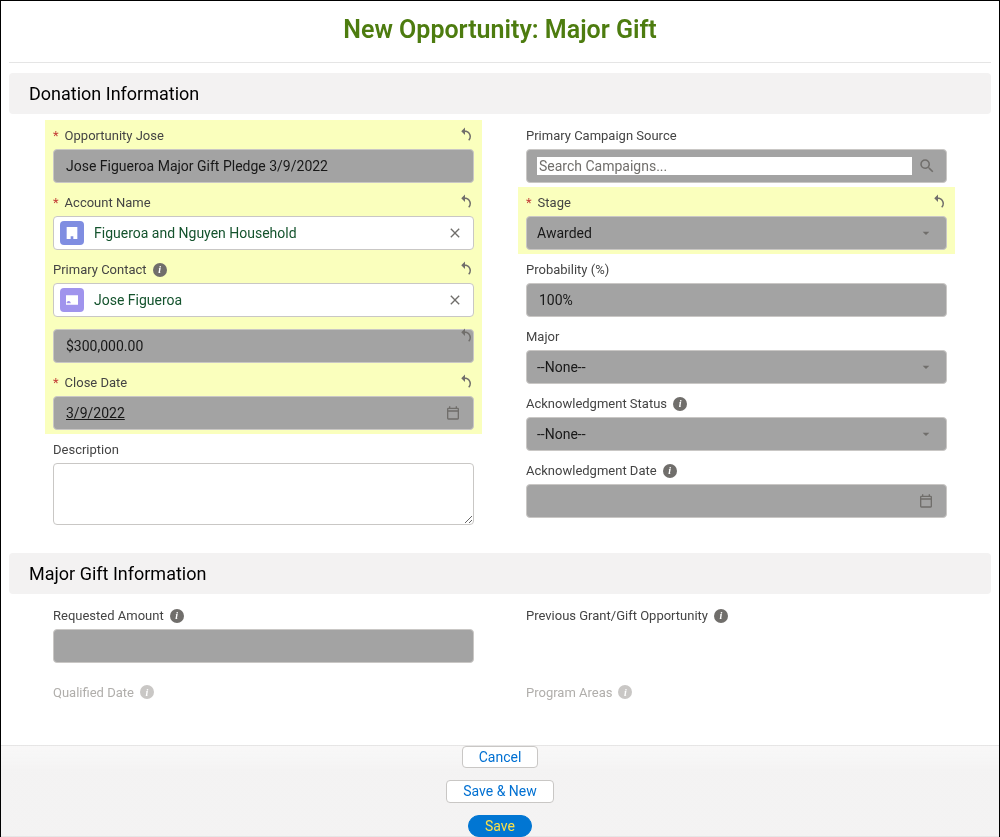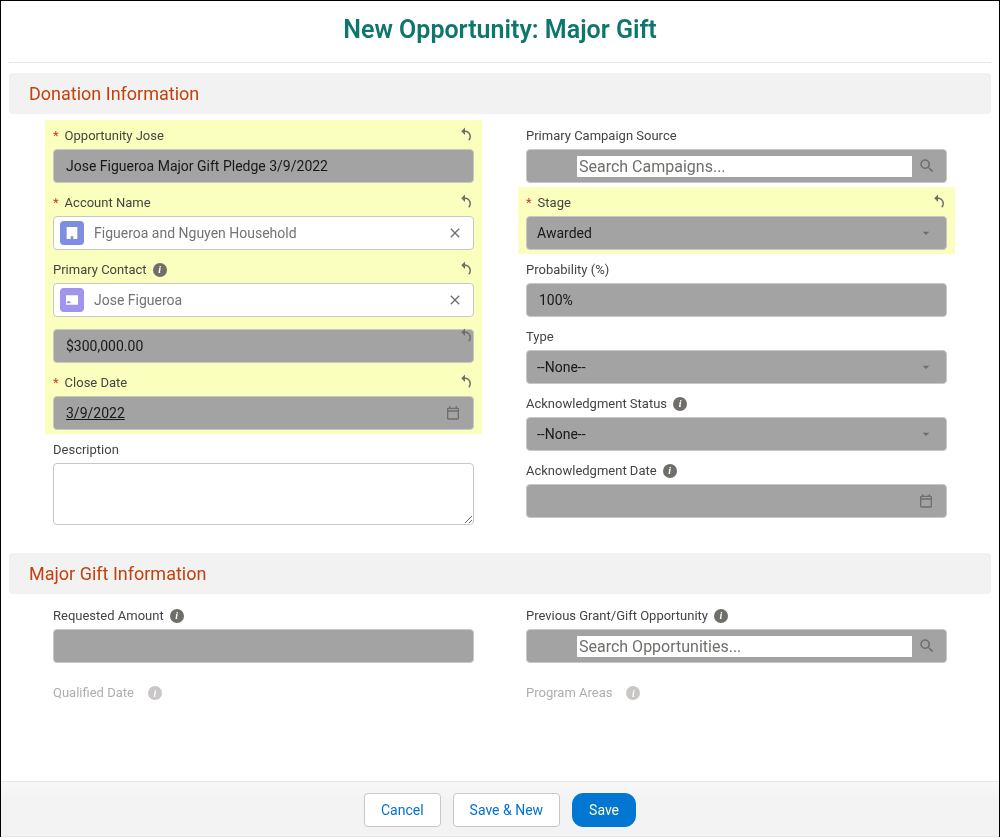--- a/index.html
+++ b/index.html
@@ -4,30 +4,30 @@
 <style>
   * { box-sizing: border-box; font-family: -apple-system, BlinkMacSystemFont, "Segoe UI", Roboto, Helvetica, Arial, sans-serif; }
   html, body { margin: 0; padding: 0; background: #fff; }
   body { width: 1000px; height: 837px; overflow: hidden; border: 1px solid #000; }
 
   .page-title {
     text-align: center;
     font-size: 25px;
     font-weight: 600;
     padding: 14px 0 18px;
-    color: #0f766e;
+    color: #4d7c0f;
   }
   .hr { border-top: 1px solid #e5e5e5; margin: 0 8px; }
 
   .section-header {
     background: #f3f2f2;
     font-size: 18px;
     padding: 10px 20px;
     margin: 10px 8px 0;
-    color: #c2410c;
+    color: #000000;
     border-radius: 4px;
   }
 
   .section-body {
     display: grid;
     grid-template-columns: 1fr 1fr;
     column-gap: 36px;
     padding: 6px 44px 10px;
   }
 
@@ -89,21 +89,21 @@
     border: none;
     outline: none;
     width: 100%;
     font-size: 14px;
     color: #181818;
     background: transparent;
   }
   .text-input input::placeholder, .lookup input::placeholder { color: #706e6b; }
 
   .lookup { position: relative; padding-right: 34px; }
-  .lookup input { border: none; outline: none; width: 100%; font-size: 16px; margin-left: 40px; }
+  .lookup input { border: none; outline: none; width: 100%; font-size: 14px; }
   .lookup .search-icon { position: absolute; right: 10px; top: 50%; transform: translateY(-50%); color: #706e6b; }
 
   .entity-chip {
     display: flex;
     align-items: center;
     width: 100%;
     height: 34px;
     border: 1px solid #c9c7c5;
     border-radius: 4px;
     background: #fff;
@@ -114,21 +114,21 @@
     width: 24px;
     height: 24px;
     border-radius: 4px;
     display: flex;
     align-items: center;
     justify-content: center;
     flex-shrink: 0;
   }
   .chip-icon.account { background: #7f8de1; color: #fff; }
   .chip-icon.contact { background: #a094ed; color: #fff; }
-  .chip-text { flex: 1; font-size: 14px; color: #737373; }
+  .chip-text { flex: 1; font-size: 14px; color: #14532d; }
   .chip-clear { color: #706e6b; cursor: pointer; padding: 0 4px; font-size: 18px; }
 
   .select { position: relative; padding-right: 50px; cursor: pointer; }
   .select .chevron { position: absolute; right: 12px; top: 50%; transform: translateY(-50%); color: #706e6b; }
 
   .date-input { position: relative; text-decoration: underline; }
   .date-input .cal-icon { position: absolute; right: 12px; top: 50%; transform: translateY(-50%); color: #706e6b; cursor: pointer; }
 
   textarea.textarea {
     width: 100%;
@@ -139,51 +139,52 @@
     font-size: 14px;
     font-family: inherit;
     resize: both;
   }
 
   .footer-bar {
     position: absolute;
     bottom: 0;
     left: 1px;
     right: 1px;
-    height: 56px;
+    height: 92px;
     background: linear-gradient(to bottom, rgba(243,242,242,0.55), rgba(243,242,242,0.95) 30%);
     display: flex;
     align-items: center;
     justify-content: center;
     gap: 12px;
     border-top: 1px solid rgba(0,0,0,0.05);
+    flex-direction: column;
   }
   .btn {
     height: 34px;
     padding: 0 16px;
     border-radius: 4px;
     border: 1px solid #c9c7c5;
     background: #fff;
     color: #0070d2;
     font-size: 14px;
     cursor: pointer;
     display: inline-flex;
     align-items: center;
   }
-  .btn.primary { background: #0176d3; border-color: #0176d3; color: #fef9c3; border-radius: 11px; }
+  .btn.primary { background: #0176d3; border-color: #0176d3; color: #fde047; border-radius: 11px; }
 
   .faded-row {
     display: grid;
     grid-template-columns: 1fr 1fr;
     column-gap: 36px;
     padding: 0 44px;
     color: #b0aeab;
     font-size: 13px;
   }
-  .faded-cell { display: flex; align-items: flex-end; gap: 14px; padding: 8px; }
+  .faded-cell { display: flex; align-items: flex-start; gap: 6px; padding: 8px; }
   .faded-dot {
     width: 14px; height: 14px; border-radius: 50%; background: #c9c7c5;
     display: inline-flex; align-items: center; justify-content: center;
     color: #fff; font-size: 10px; font-style: italic; font-weight: 700; font-family: serif;
   }
 
   svg { display: block; }
 </style>
 </head>
 <body>
@@ -366,21 +367,21 @@
       <div class="field-label">
         <span>Probability (%)</span>
       </div>
       <div class="text-input">
         <input type="text" value="100%" style="">
       </div>
     </div>
 
     <div class="field-wrap">
       <div class="field-label">
-        <span>Type</span>
+        <span>Major</span>
       </div>
       <div class="select">
         <span>--None--</span>
         <span class="chevron">
             <svg width="16" height="16">
               <use href="#svg-chevron-down"></use>
             </svg>
           </span>
       </div>
     </div>
@@ -427,28 +428,20 @@
     <div class="text-input">
       <input type="text" value="" style="">
     </div>
   </div>
 
   <div class="field-wrap">
     <div class="field-label">
       <span>Previous Grant/Gift Opportunity</span>
       <span class="info-dot">i</span>
     </div>
-    <div class="lookup">
-      <input type="text" placeholder="Search Opportunities..." style="">
-      <span class="search-icon">
-          <svg width="18" height="18">
-            <use href="#svg-search"></use>
-          </svg>
-        </span>
-    </div>
   </div>
 </div>
 
 <div class="faded-row">
   <div class="faded-cell">
     <span>Qualified Date</span>
     <span class="faded-dot">i</span>
   </div>
   <div class="faded-cell">
     <span>Program Areas</span>

